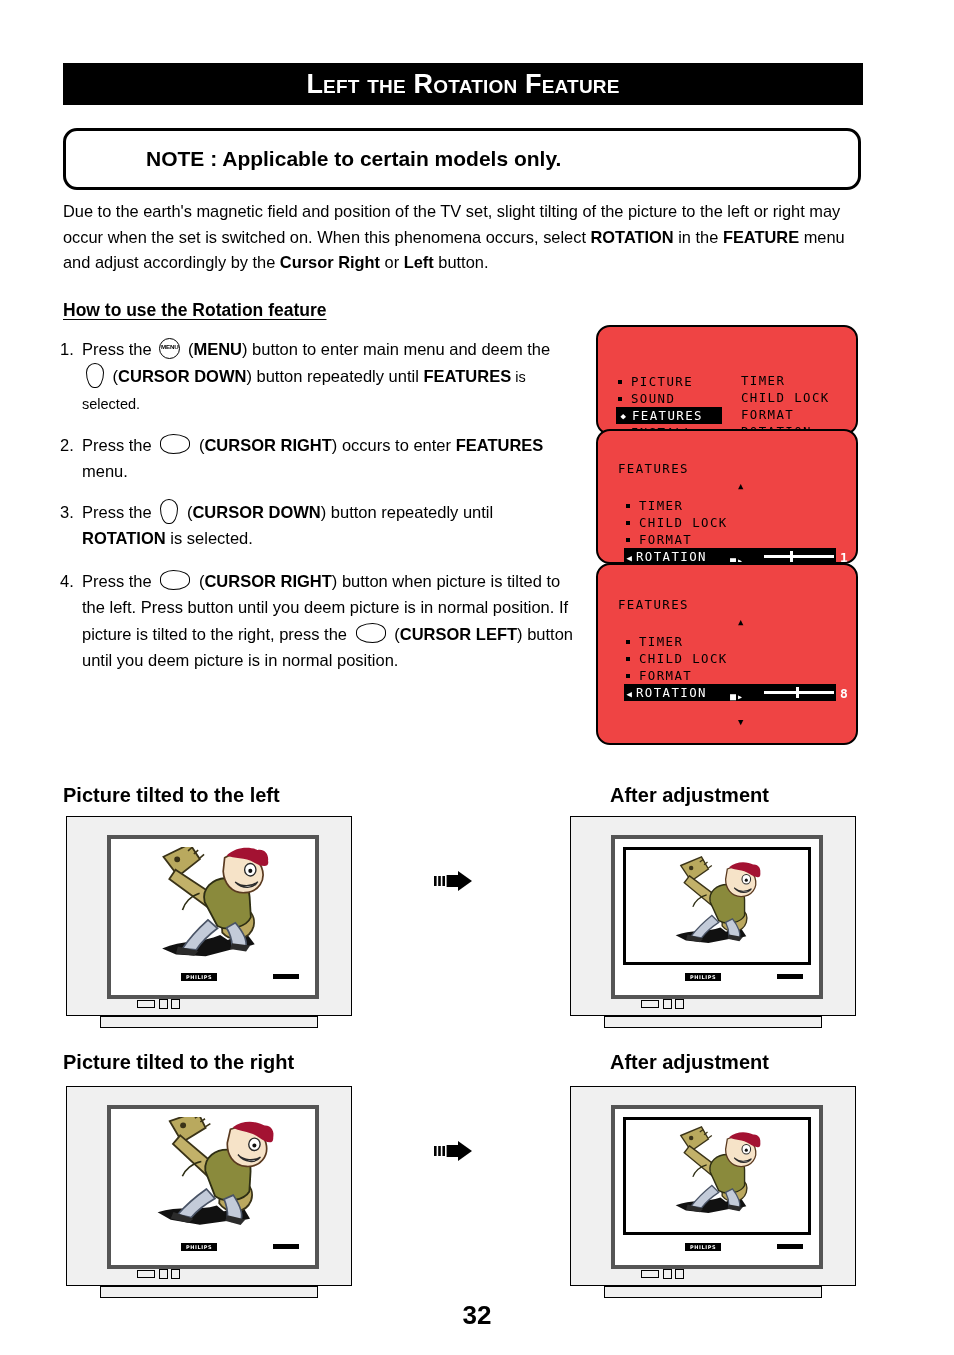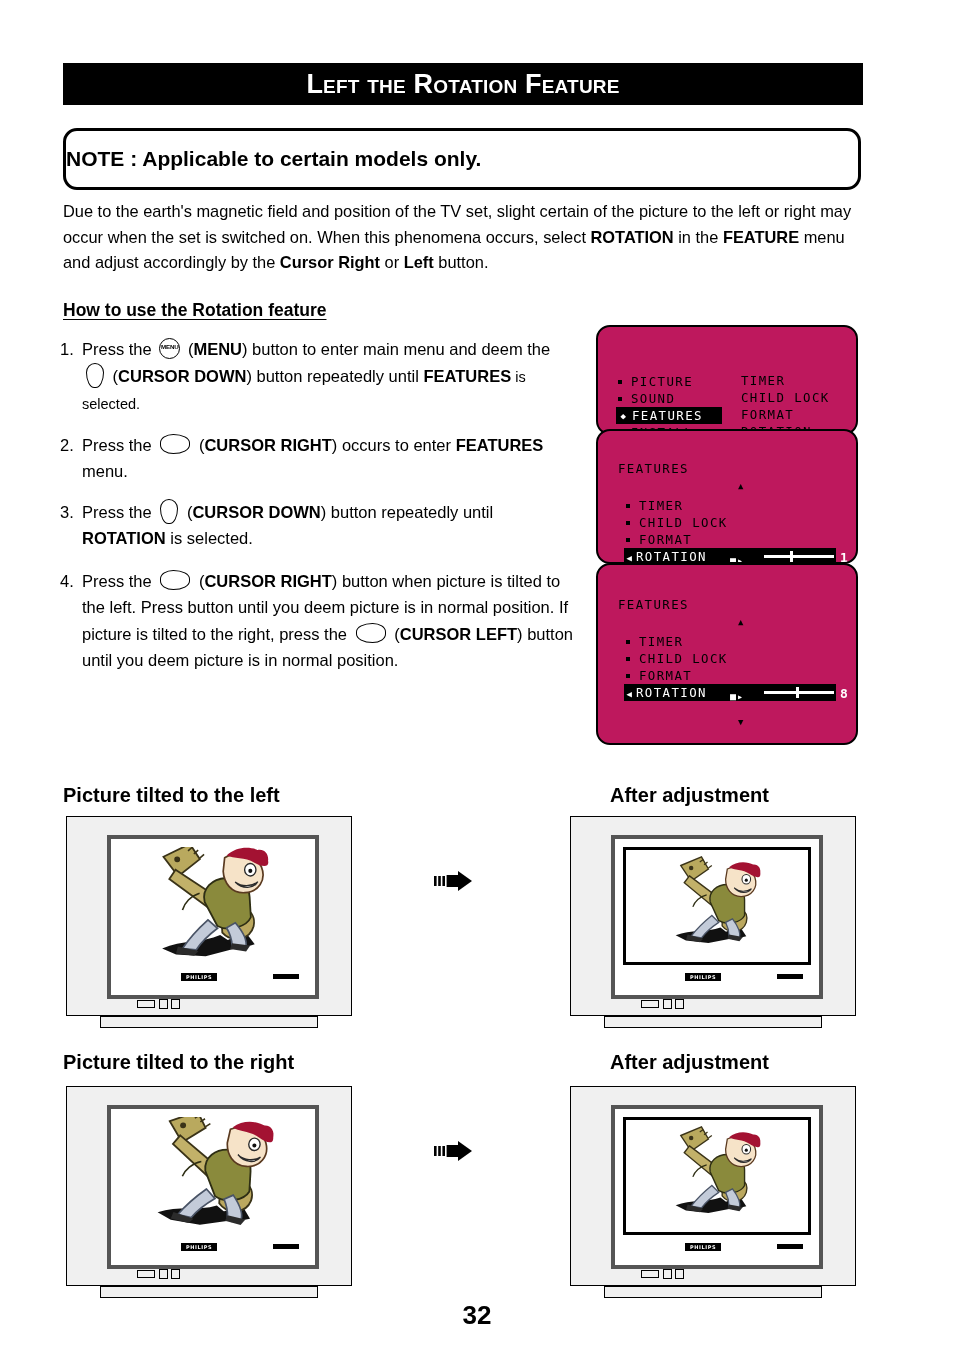--- a/index.html
+++ b/index.html
@@ -22,21 +22,21 @@
     white-space:nowrap;
   }
 
   
   .notebox{
     position:absolute;left:63px;top:128px;width:792px;height:56px;
     border:3px solid #000;border-radius:14px;background:#fff;
     display:flex;align-items:center;
   }
   .note-text{
-    font-weight:bold;font-size:21px;white-space:nowrap;
+    font-weight:bold;font-size:21px;padding-left:80px;white-space:nowrap;
   }
 
   
   .intro{
     position:absolute;left:63px;top:199px;width:790px;
     font-size:16.4px;line-height:25.6px;
   }
   .intro b{font-weight:bold;}
 
   .howto{
@@ -81,21 +81,21 @@
   }
   .btn-left{
     display:inline-block;width:28px;height:18px;border:1.6px solid #000;
     border-radius:62% 50% 50% 62% / 50% 50% 50% 50%;
     vertical-align:-3px;margin:0 4px;
   }
 
   
   .osd-wrap{position:absolute;left:596px;top:325px;width:262px;height:420px;}
   .osd{
-    position:absolute;background:#be185d;border:2.6px solid #000;border-radius:14px;
+    position:absolute;background:#ef4444;border:2.6px solid #000;border-radius:14px;
     box-sizing:border-box;overflow:hidden;
     font-family:"DejaVu Sans Mono","Liberation Mono",monospace;
     font-size:12.4px;color:#000;
   }
   .osd1{left:0;top:0;width:262px;height:110px;}
   .osd2{left:0;top:104px;width:262px;height:135px;}
   .osd3{left:0;top:238px;width:262px;height:182px;}
 
   .osd-title{position:absolute;left:20px;letter-spacing:1.4px;}
   .osd-row{
@@ -157,21 +157,21 @@
 <div class="page">
 
   <div class="banner">
     <span class="banner-text">Left the Rotation Feature</span>
   </div>
 
   <div class="notebox">
     <span class="note-text">NOTE : Applicable to certain models only.</span>
   </div>
 
-  <div class="intro"><span>Due to the earth's magnetic field and position of the TV set, slight certain of the picture to the left or right may occur when the set is switched on. When this phenomena occurs, select </span><b>ROTATION</b><span> in the </span><b>FEATURE</b><span> menu and adjust accordingly by the </span><b>Cursor Right</b><span> or </span><b>Left</b><span> button.</span></div>
+  <div class="intro"><span>Due to the earth's magnetic field and position of the TV set, slight tilting of the picture to the left or right may occur when the set is switched on. When this phenomena occurs, select </span><b>ROTATION</b><span> in the </span><b>FEATURE</b><span> menu and adjust accordingly by the </span><b>Cursor Right</b><span> or </span><b>Left</b><span> button.</span></div>
 
   <div class="howto">How to use the Rotation feature</div>
 
   <div class="steps">
 
     <div class="step">
       <div class="step-num">1.</div>
       <div class="step-body"><span>Press the </span><span class="btn-menu"><i>MENU</i></span><span> (</span><b>MENU</b><span>) button to enter main menu and deem the </span><span class="btn-down"></span><span> (</span><b>CURSOR DOWN</b><span>) button repeatedly until </span><b>FEATURES</b><span class="sm"> is selected.</span></div>
     </div>
 

